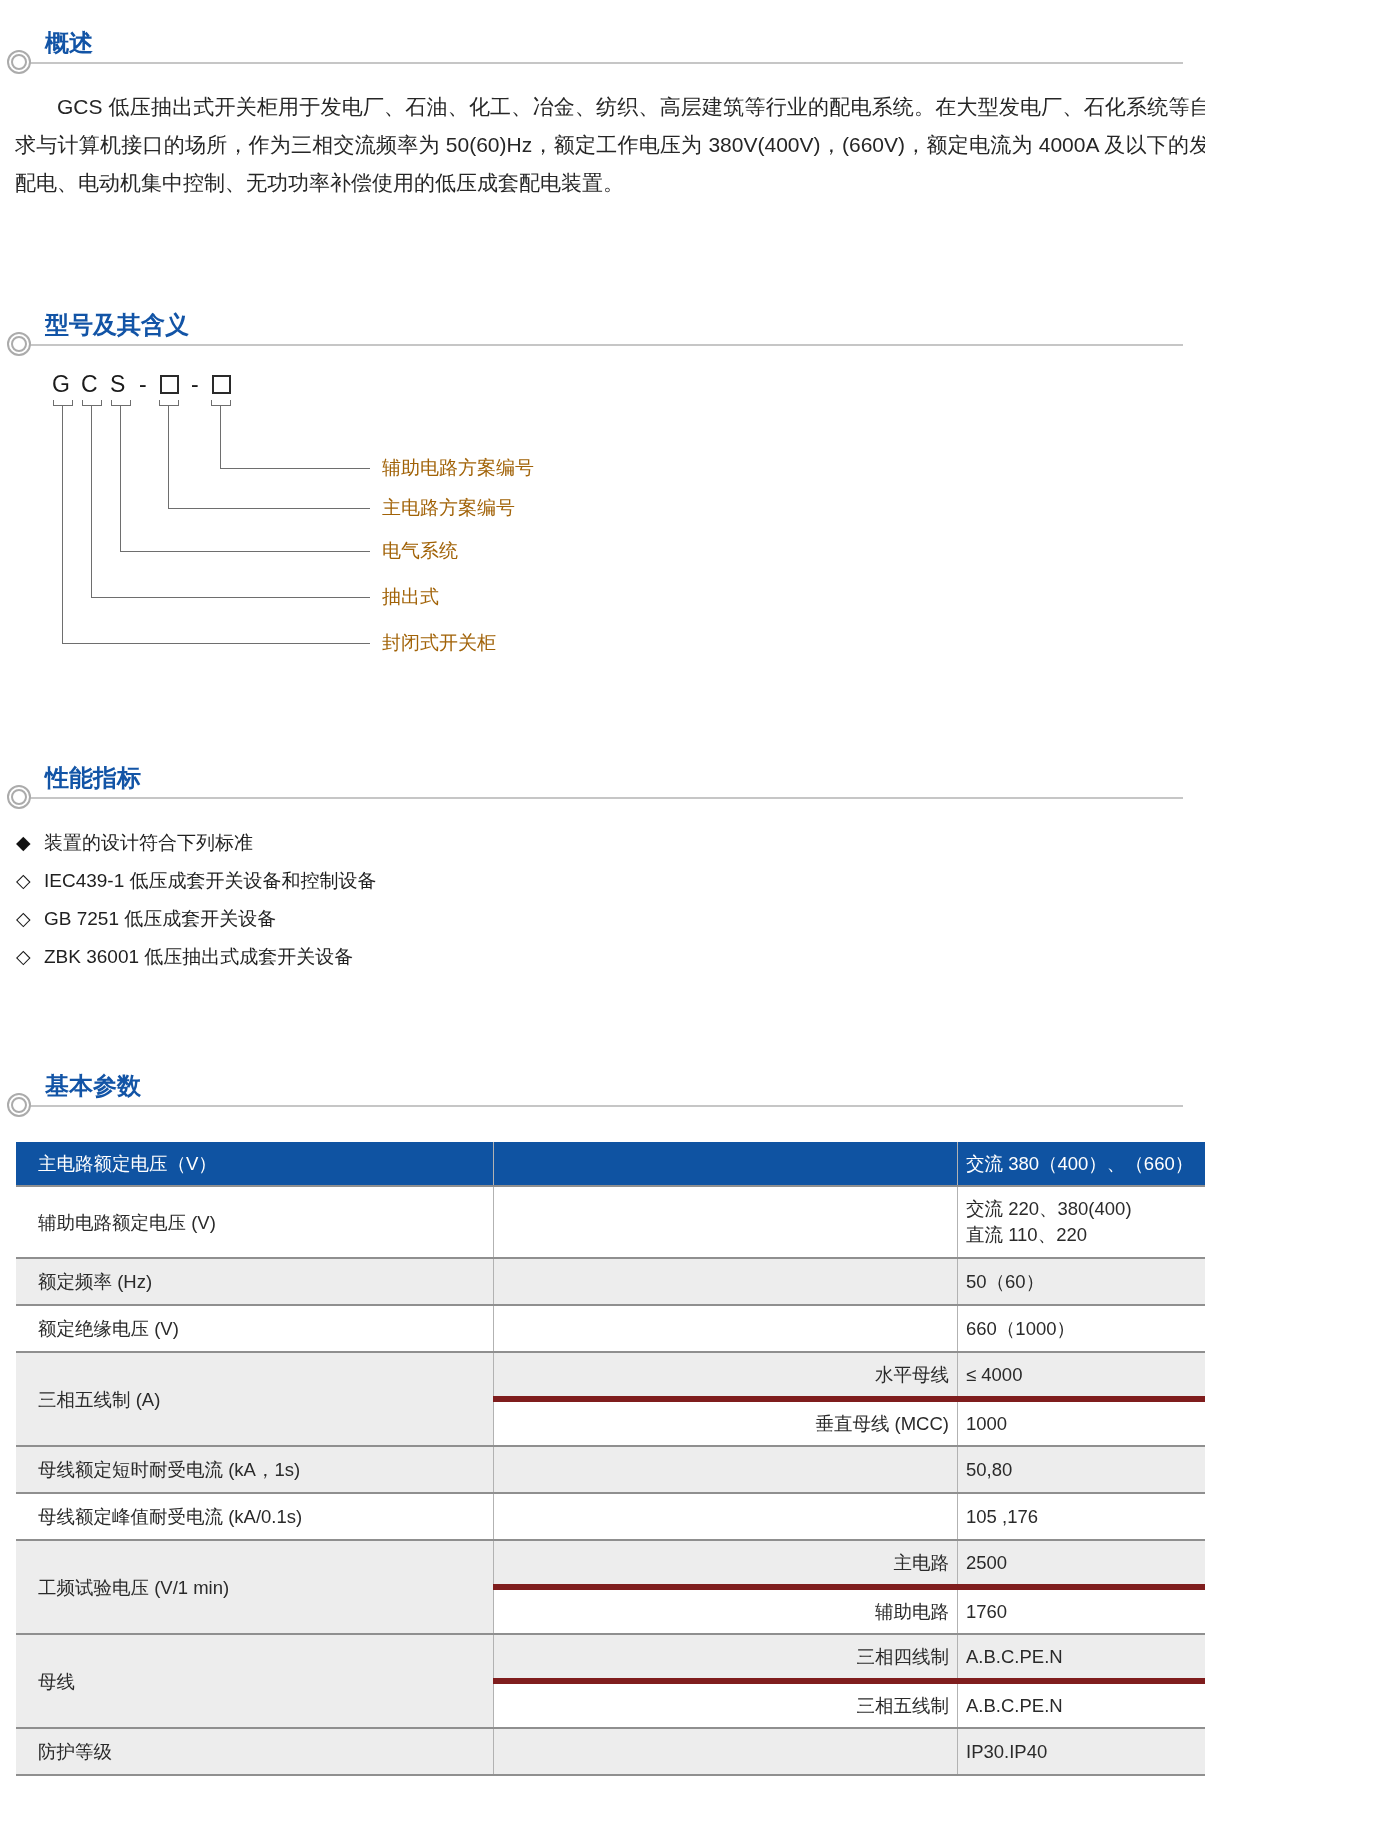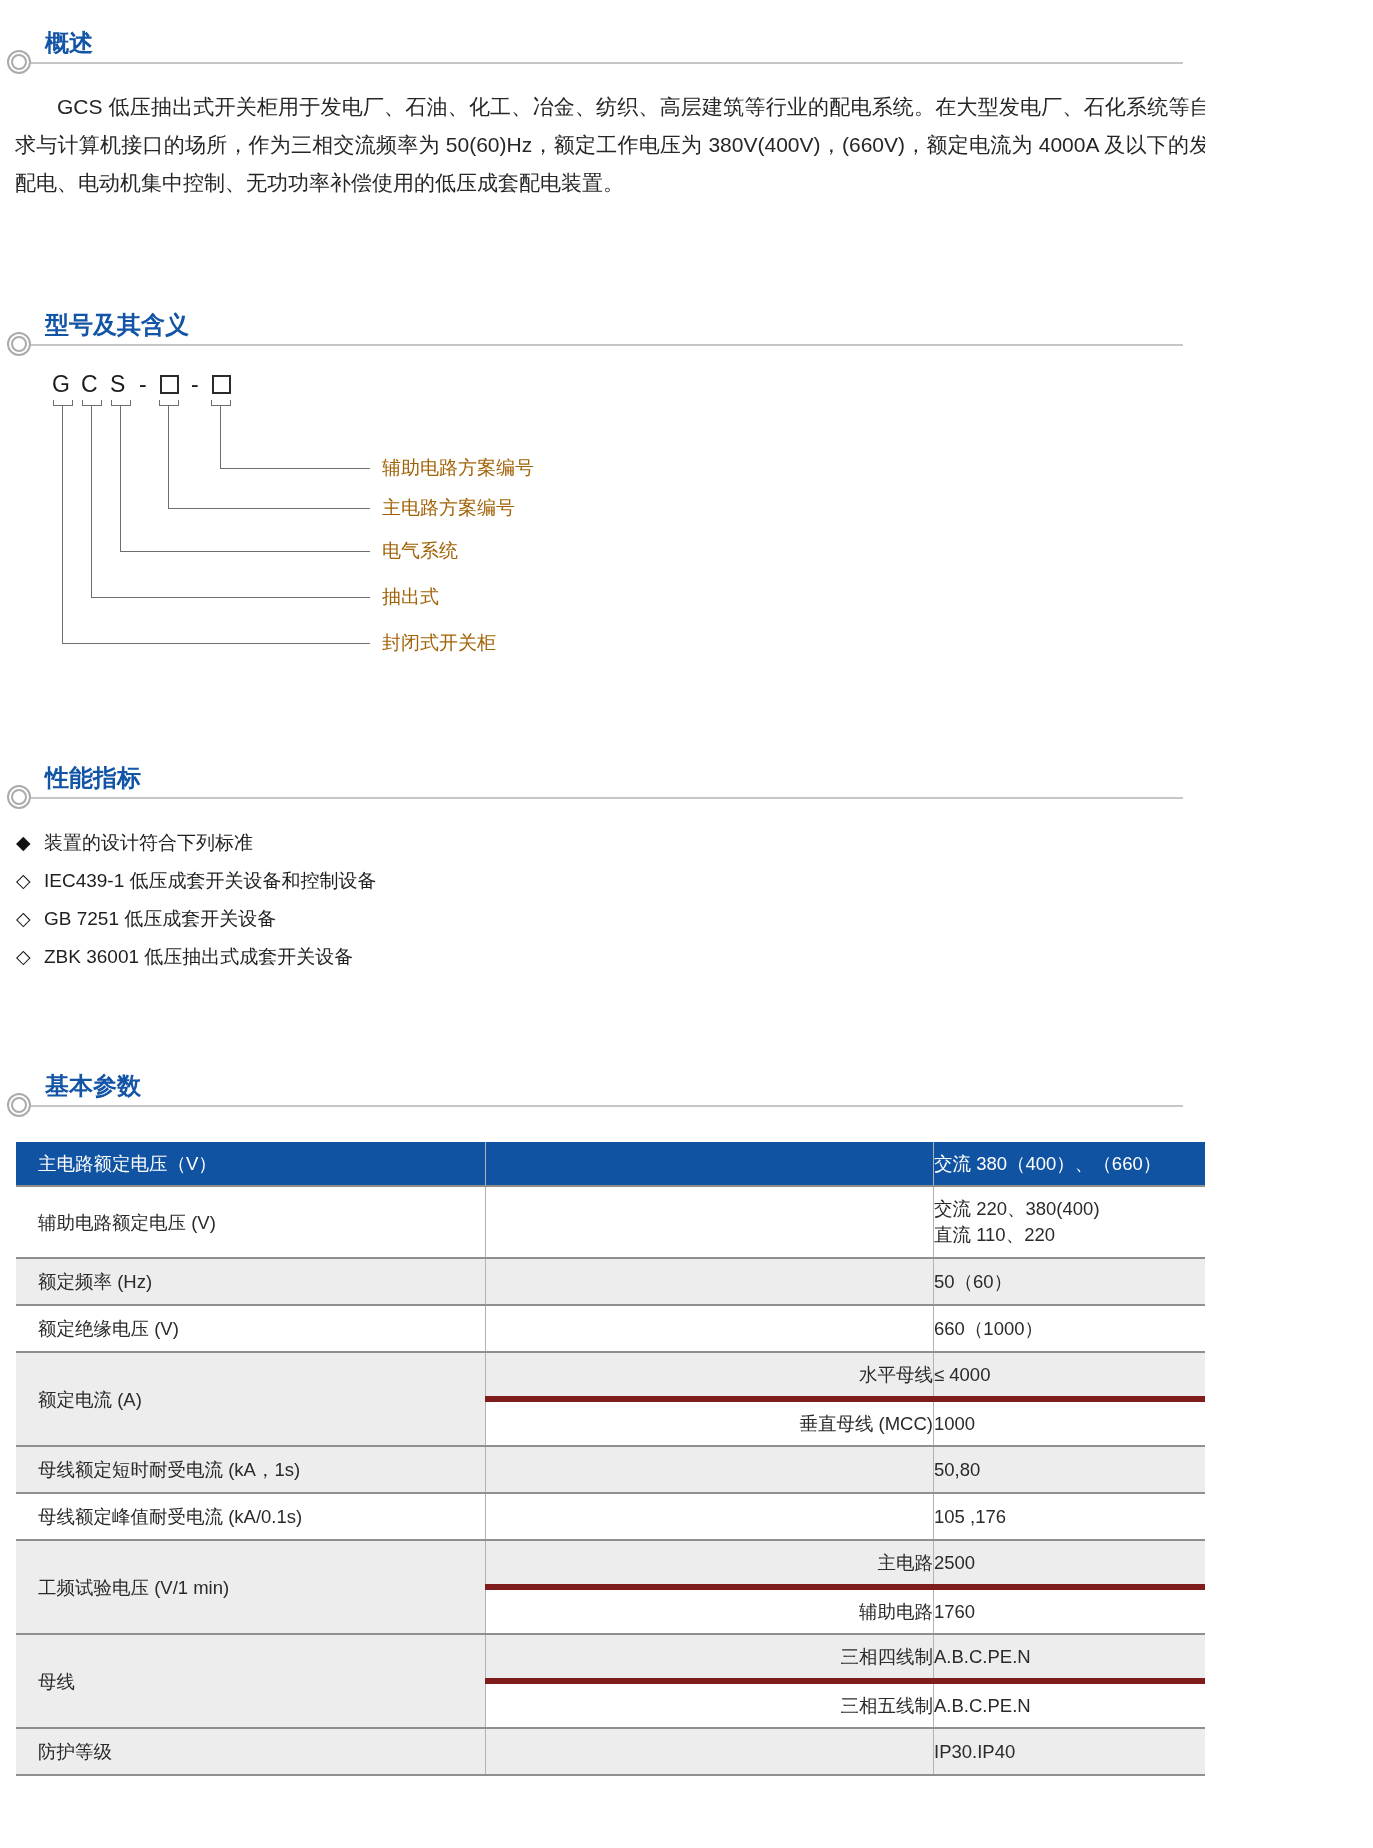--- a/index.html
+++ b/index.html
@@ -47,21 +47,21 @@
   .bullets{position:absolute;top:824px;left:16px;width:1200px;font-size:19px;}
   .bullets .b-item{line-height:38px;white-space:nowrap;color:#1f1f1f;}
   .bullets .dm{display:inline-block;width:28px;font-size:19px;color:#111;}
   
   .tbl{
     position:absolute;top:1142px;left:16px;width:1339px;
     border-collapse:collapse;table-layout:fixed;
     font-size:18.5px;color:#2a2a2a;
     border-bottom:2px solid #8f8f8f;
   }
-  .tbl td{padding:0;vertical-align:middle;}
+  .tbl td{padding:8px;vertical-align:middle;}
   .tbl .c1{width:447px;text-align:left;padding-left:22px;border-right:1px solid #b2b2b2;}
   .tbl .c2{width:447px;text-align:right;border-right:1px solid #b2b2b2;}
   .tbl .c3{text-align:left;}
   .tbl tr{height:47px;}
   .tbl tr.hd{height:44px;}
   .tbl tr.hd td{background:#0F53A2;color:#ffffff;}
   .tbl tr.aux{height:72px;}
   .tbl tr.major td{border-top:2px solid #8f8f8f;}
   .tbl tr.sub td{border-top:6px solid #7f1d1d;}
   .tbl tr.shade td{background:#ededed;}
@@ -167,21 +167,21 @@
       <td class="c1">额定频率 (Hz)</td>
       <td class="c2"></td>
       <td class="c3">50（60）</td>
     </tr>
     <tr class="major">
       <td class="c1">额定绝缘电压 (V)</td>
       <td class="c2"></td>
       <td class="c3">660（1000）</td>
     </tr>
     <tr class="major shade">
-      <td class="c1" rowspan="2">额定电流 (A)</td>
+      <td class="c1" rowspan="2">三相五线制 (A)</td>
       <td class="c2">水平母线</td>
       <td class="c3">≤ 4000</td>
     </tr>
     <tr class="sub">
       <td class="c2">垂直母线 (MCC)</td>
       <td class="c3">1000</td>
     </tr>
     <tr class="major shade">
       <td class="c1">母线额定短时耐受电流 (kA，1s)</td>
       <td class="c2"></td>

